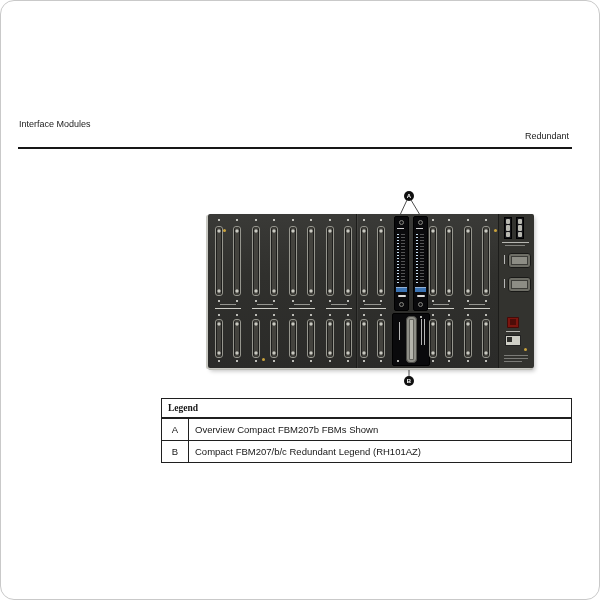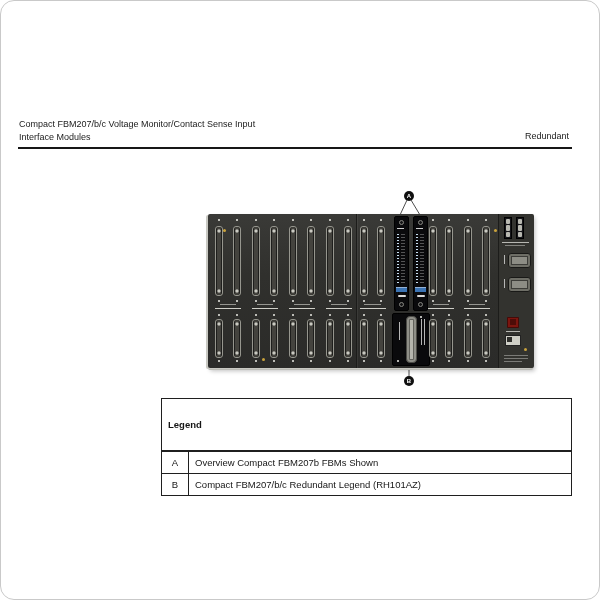--- a/index.html
+++ b/index.html
@@ -73,31 +73,30 @@
   .warn{position:absolute;left:8px;top:103px;width:12px;height:11px;background:#7c150f;
     border-radius:1px;box-shadow:inset 0 0 0 1px rgba(0,0,0,.45);}
   .warn::before{content:"";position:absolute;left:3px;top:2px;width:6px;height:6px;background:#4d0c08;}
   .switch{position:absolute;left:6px;top:121px;width:14px;height:9px;background:#cfcfc6;
     border:1px solid #222;}
   .switch::before{content:"";position:absolute;left:1px;top:1px;width:5px;height:5px;background:#2e2e2a;}
   
   .legend{position:absolute;left:160px;top:397px;width:411px;border-collapse:collapse;
     font-size:9.5px;color:#161616;}
   .legend th,.legend td{border:1.5px solid #1f1f1f;}
-  .legend th{text-align:left;padding:20px 6px;border-bottom-width:2.5px;font-size:9.5px;}
+  .legend th{text-align:left;padding:4px 6px;border-bottom-width:2.5px;font-size:9.5px;font-family:Liberation Serif, serif;}
   .legend td{padding:5px 6px;}
   .legend td.key{width:14px;text-align:center;}
 </style>
 </head>
 <body>
 
 <div class="page">
 
   <div class="hdr-left">
-    <div>Compact FBM207/b/c Voltage Monitor/Contact Sense Input</div>
     <div>Interface Modules</div>
   </div>
   <div class="hdr-right">Redundant</div>
   <div class="rule"></div>
 
 
   <div class="figure">
     <svg class="callout-svg" width="345" height="204">
       <line x1="211" y1="13" x2="204" y2="28" stroke="#3a3a3a" stroke-width="0.9"></line>
       <line x1="215" y1="13" x2="224" y2="28" stroke="#3a3a3a" stroke-width="0.9"></line>

